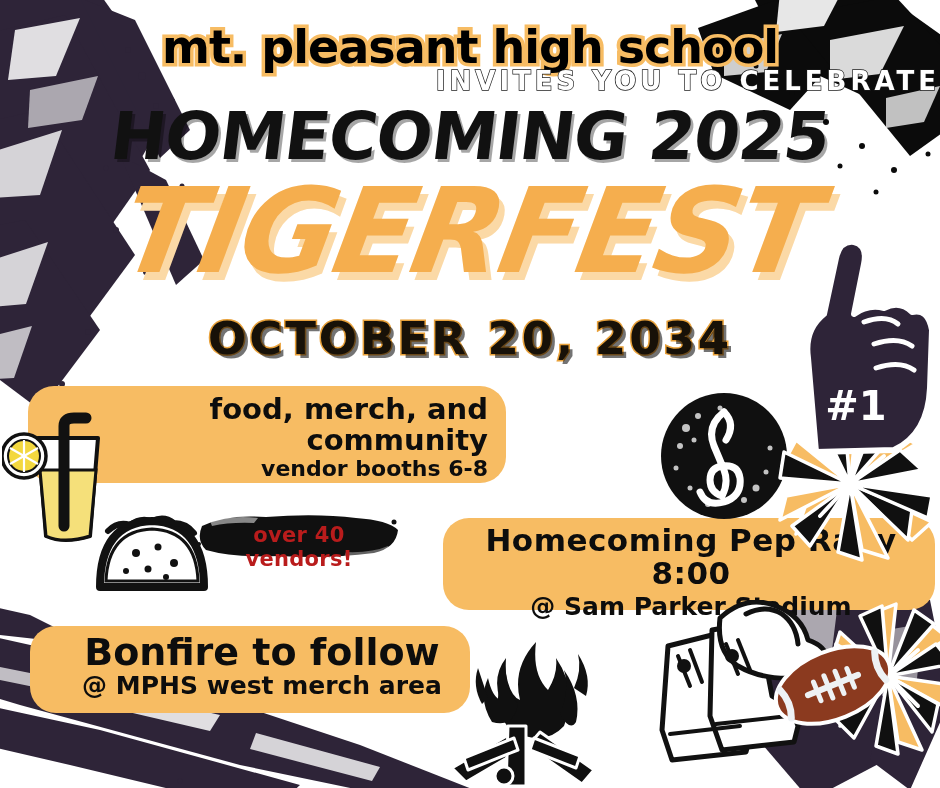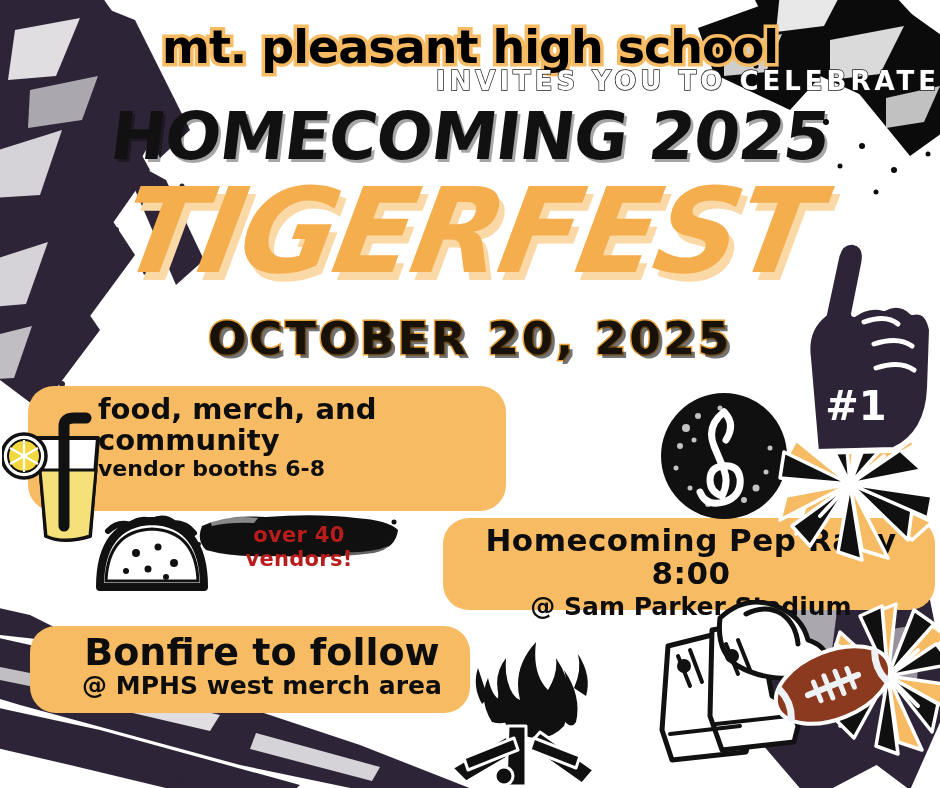--- a/index.html
+++ b/index.html
@@ -104,21 +104,21 @@
     z-index:4;
     box-sizing:border-box;
   }
   .box .ln{
     font-family:"DejaVu Sans",sans-serif;
     font-weight:bold;
     color:#0d0d0d;
     line-height:1.08;
   }
 
-  .box-vendor{left:28px;top:386px;width:478px;height:125px;padding:8px 18px 0 70px;text-align:left;}
+  .box-vendor{left:28px;top:386px;width:478px;height:97px;padding:8px 18px 0 70px;text-align:right;}
   .box-vendor .l1{font-size:29px;}
   .box-vendor .l2{font-size:22px;}
   .box-vendor .l3{font-size:20px;margin-top:3px;}
 
   .box-rally{left:443px;top:518px;width:492px;height:92px;padding:6px 14px 0 18px;text-align:center;}
   .box-rally .l1{font-size:31px;letter-spacing:.5px;}
   .box-rally .l2{font-size:25px;margin-top:2px;}
 
   .box-bonfire{left:30px;top:626px;width:440px;height:87px;padding:6px 16px 0 40px;text-align:center;}
   .box-bonfire .l1{font-size:38px;}
@@ -241,21 +241,21 @@
 
   <div class="school-name">mt. pleasant high school</div>
   <div class="invites">INVITES YOU TO CELEBRATE</div>
   <div class="homecoming">HOMECOMING 2025</div>
 
   <div class="tigerfest-wrap">
     <div class="tigerfest ghost">TIGERFEST</div>
     <div class="tigerfest">TIGERFEST</div>
   </div>
 
-  <div class="date-line">OCTOBER 20, 2025</div>
+  <div class="date-line">OCTOBER 20, 2034</div>
 
   <div class="box box-vendor">
     <div class="ln l1">food, merch, and community</div>
     <div class="ln l2">vendor booths 6-8</div>
   </div>
 
   <div class="box box-rally">
     <div class="ln l1">Homecoming Pep Rally 8:00</div>
     <div class="ln l2">@ Sam Parker Stadium</div>
   </div>

